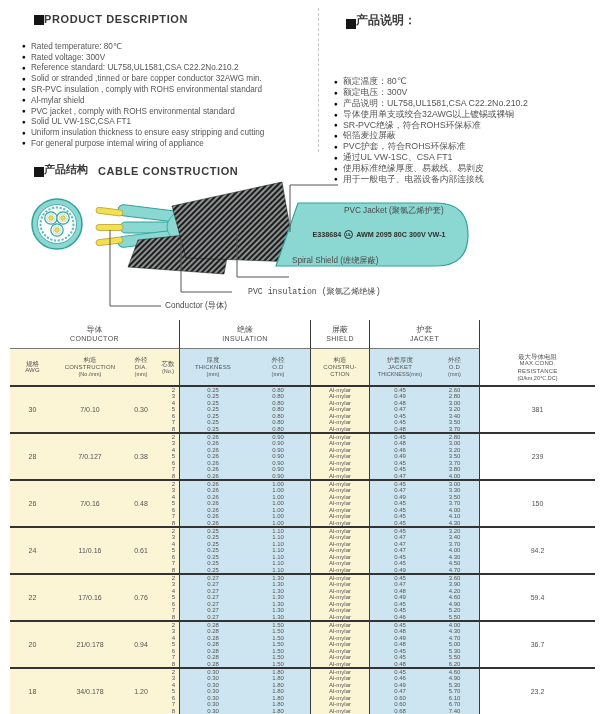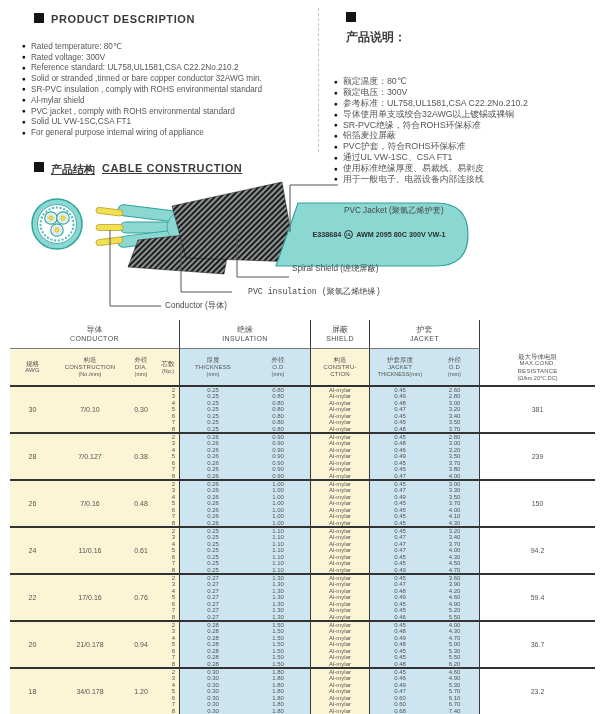--- a/index.html
+++ b/index.html
@@ -1,41 +1,41 @@
 <!DOCTYPE html>
 <html><head>
 <meta charset="utf-8">
 <style>
   html,body{margin:0;padding:0;background:#fff;}
   .page{position:relative;width:603px;height:714px;background:#ffffff;overflow:hidden;
         font-family:"Liberation Sans","DejaVu Sans",sans-serif;color:#4a4a4a;}
 
   
-  .sec-title{position:absolute;display:flex;align-items:flex-start;gap:7px;font-weight:bold;color:#3a3a3a;padding-left:12px;}
+  .sec-title{position:absolute;display:flex;align-items:flex-end;font-weight:bold;color:#3a3a3a;padding-left:12px;}
   .sq{width:10px;height:10px;background:#151515;display:inline-block;}
   #title-en{left:22px;top:13px;font-size:11px;letter-spacing:0.6px;}
-  #title-cn{left:334px;top:12px;font-size:12px;flex-direction:column;}
-  #title-cons{left:22px;top:162px;font-size:11px;text-decoration:underline;}
-  #title-cons .gap{margin-left:0;letter-spacing:0.6px;}
+  #title-cn{left:334px;top:12px;font-size:12px;}
+  #title-cons{left:22px;top:162px;font-size:11px;}
+  #title-cons .gap{margin-left:10px;letter-spacing:0.6px;}
 
   
   .bullets{position:absolute;}
   #bullets-en{left:22px;top:41px;width:300px;}
   #bullets-cn{left:334px;top:40px;width:265px;margin-top:37px;}
   .b-line{display:flex;align-items:center;gap:5px;height:10.8px;font-size:8.2px;color:#565656;white-space:nowrap;}
   #bullets-cn .b-line{font-size:8.8px;}
   .dot{font-size:6.5px;color:#111;line-height:1;}
 
   .vdivider{position:absolute;left:318px;top:8px;height:144px;border-left:1px dashed #c6c6c6;}
 
   
   svg.diagram{position:absolute;left:0;top:170px;}
   .callout{position:absolute;font-size:8.2px;color:#4a4a4a;white-space:nowrap;}
   #co-jacket{left:344px;top:177px;margin-top:28px;}
-  #co-shield{left:292px;top:263px;}
+  #co-shield{left:292px;top:255px;}
   #co-ins{left:248px;top:286px;font-family:Liberation Mono, monospace;}
   #co-cond{left:165px;top:300px;text-align:right;}
   .cable-mark{position:absolute;left:295px;top:230px;width:168px;display:flex;justify-content:center;
               align-items:center;gap:3px;font-size:7.2px;font-weight:bold;color:#2e2e2e;white-space:nowrap;}
   .ul-badge{width:9px;height:9px;border:1px solid #2e2e2e;border-radius:50%;font-size:4.2px;font-style:italic;
             font-weight:bold;display:flex;align-items:center;justify-content:center;box-sizing:border-box;}
 
   
   .spec-table{position:absolute;left:10px;top:320px;width:585px;}
   .trow{display:flex;}
@@ -96,20 +96,24 @@
       <div class="b-line">
         <span class="dot">●</span>
         <span>PVC jacket , comply with ROHS environmental standard</span>
       </div>
       <div class="b-line">
         <span class="dot">●</span>
         <span>Solid UL VW-1SC,CSA FT1</span>
       </div>
       <div class="b-line">
         <span class="dot">●</span>
+        <span>Uniform insulation thickness to ensure easy stripping and cutting</span>
+      </div>
+      <div class="b-line">
+        <span class="dot">●</span>
         <span>For general purpose internal wiring of appliance</span>
       </div>
     </div>
 
   <div class="vdivider"></div>
 
   <div class="sec-title" id="title-cn">
     <span class="sq"></span>
     <span>产品说明：</span>
   </div>
@@ -117,21 +121,21 @@
       <div class="b-line">
         <span class="dot">●</span>
         <span>额定温度：80℃</span>
       </div>
       <div class="b-line">
         <span class="dot">●</span>
         <span>额定电压：300V</span>
       </div>
       <div class="b-line">
         <span class="dot">●</span>
-        <span>参考标准：UL758,UL1581,CSA C22.2No.210.2</span>
+        <span>产品说明：UL758,UL1581,CSA C22.2No.210.2</span>
       </div>
       <div class="b-line">
         <span class="dot">●</span>
         <span>导体使用单支或绞合32AWG以上镀锡或裸铜</span>
       </div>
       <div class="b-line">
         <span class="dot">●</span>
         <span>SR-PVC绝缘，符合ROHS环保标准</span>
       </div>
       <div class="b-line">

